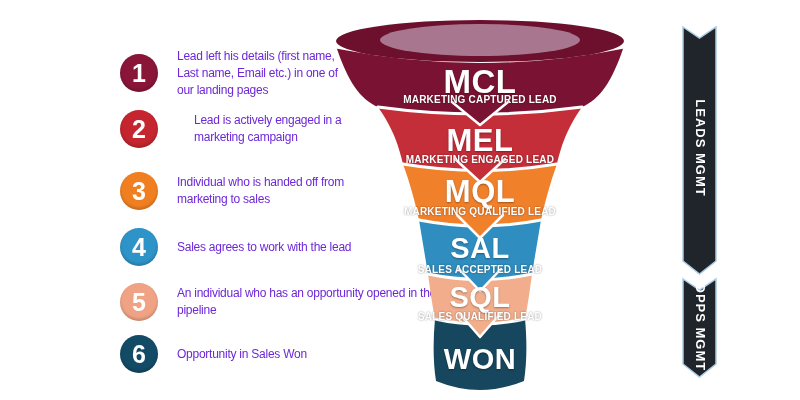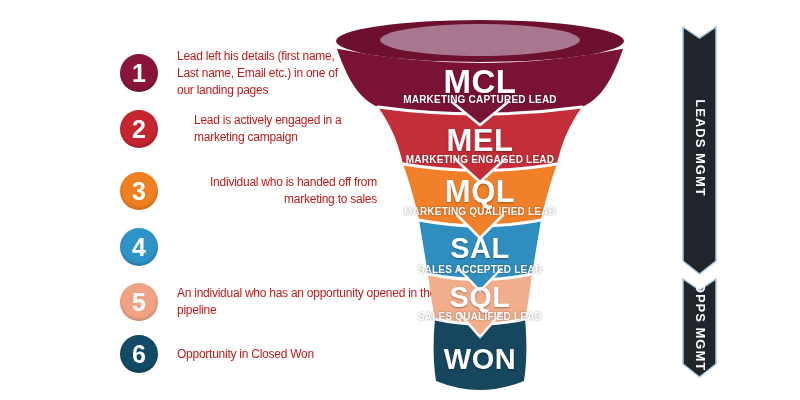--- a/index.html
+++ b/index.html
@@ -11,21 +11,21 @@
   .steps{position:absolute;left:0;top:0;width:800px;height:400px;}
   .step-row{position:absolute;display:flex;align-items:center;}
   .step-badge{
     width:38px;height:38px;border-radius:50%;flex:0 0 38px;
     display:flex;align-items:center;justify-content:center;
     color:#fff;font-weight:bold;font-size:25px;line-height:1;
     box-shadow:inset 0 -2px 3px rgba(0,0,0,.18);
   }
   .step-text{
     margin-left:19px;font-size:12px;letter-spacing:-0.25px;line-height:1.4;
-    color:#b91c1c;
+    color:#6d28d9;
   }
   
   .funnel-svg{position:absolute;left:0;top:0;}
   .acronym{
     fill:#ffffff;font-weight:bold;letter-spacing:0.5px;
     font-family:"Liberation Sans",sans-serif;
     text-shadow:0 1px 2px rgba(0,0,0,.35);
   }
   .stage-label{
     fill:#ffffff;font-weight:bold;font-size:10px;letter-spacing:0.2px;
@@ -57,41 +57,42 @@
       <div class="step-badge" style="background: rgb(196, 37, 47);">
           <span>2</span>
         </div>
       <div class="step-text" style="max-width:192px;margin-left:36px;">Lead is actively engaged in a marketing campaign</div>
     </div>
 
     <div class="step-row" style="left:120px;top:172px;">
       <div class="step-badge" style="background: rgb(240, 127, 34);">
           <span>3</span>
         </div>
-      <div class="step-text" style="max-width:200px;text-align:right;">Individual who is handed off from marketing to sales</div>
+      <div class="step-text" style="max-width:200px;">Individual who is handed off from marketing to sales</div>
     </div>
 
     <div class="step-row" style="left:120px;top:228px;">
       <div class="step-badge" style="background: rgb(46, 147, 199);">
           <span>4</span>
         </div>
+      <div class="step-text" style="max-width:216px;">Sales agrees to work with the lead</div>
     </div>
 
     <div class="step-row" style="left:120px;top:283px;">
       <div class="step-badge" style="background: rgb(240, 163, 132);">
           <span>5</span>
         </div>
       <div class="step-text" style="max-width:262px;">An individual who has an opportunity opened in the pipeline</div>
     </div>
 
     <div class="step-row" style="left:120px;top:335px;">
       <div class="step-badge" style="background: rgb(19, 75, 102);">
           <span>6</span>
         </div>
-      <div class="step-text" style="max-width:216px;">Opportunity in Closed Won</div>
+      <div class="step-text" style="max-width:216px;">Opportunity in Sales Won</div>
     </div>
 
   </div>
 
   <svg class="funnel-svg" width="800" height="400" viewBox="0 0 800 400">
 
     <path d="M 336,46 C 348,82 360,99 378,107 Q 480,121 582,107 C 600,99 612,82 624,46 Q 480,74 336,46 Z" fill="#7A1333"></path>
     <path class="white-arc" d="M 336,47 Q 480,76 624,47"></path>
 
     <ellipse cx="480" cy="41" rx="144" ry="21" fill="#6D102E"></ellipse>

